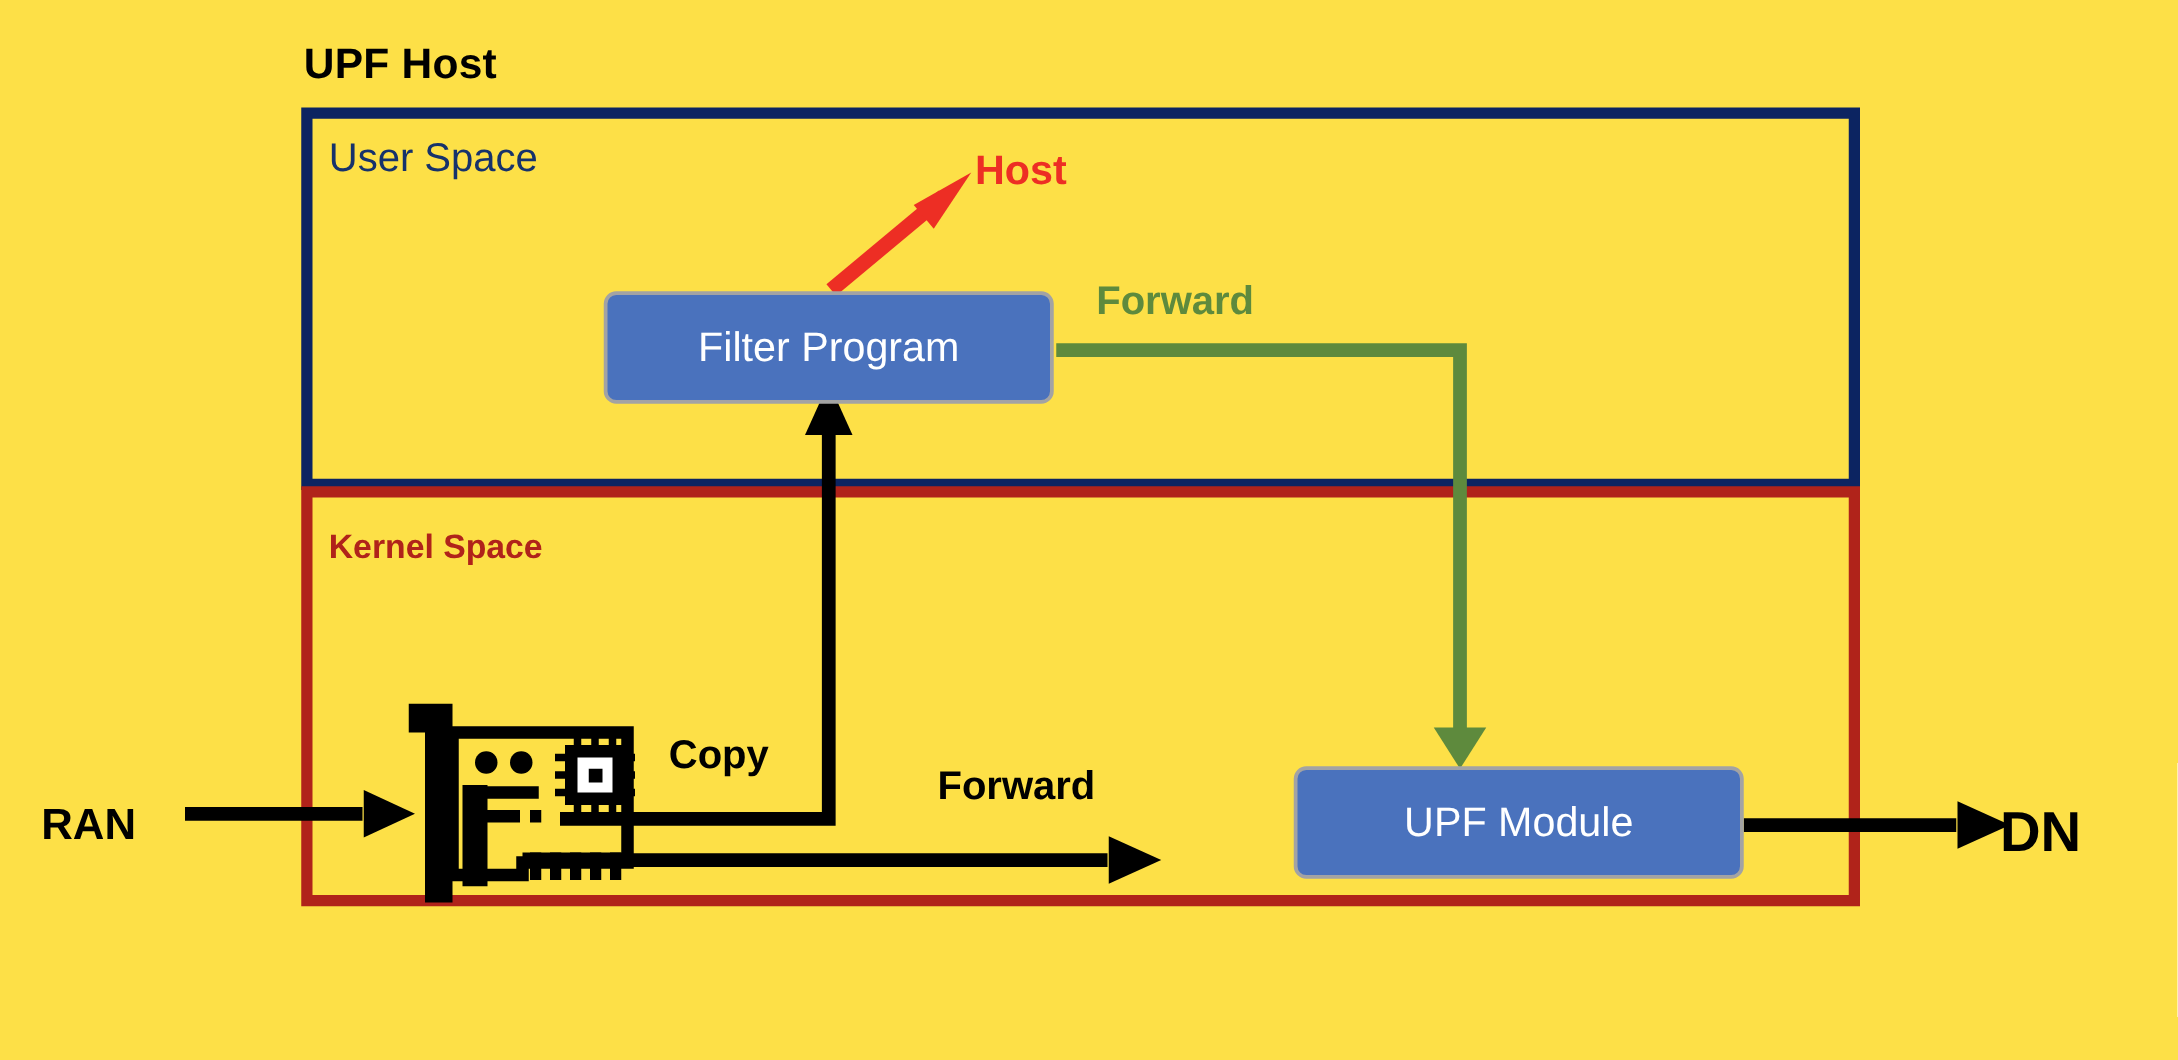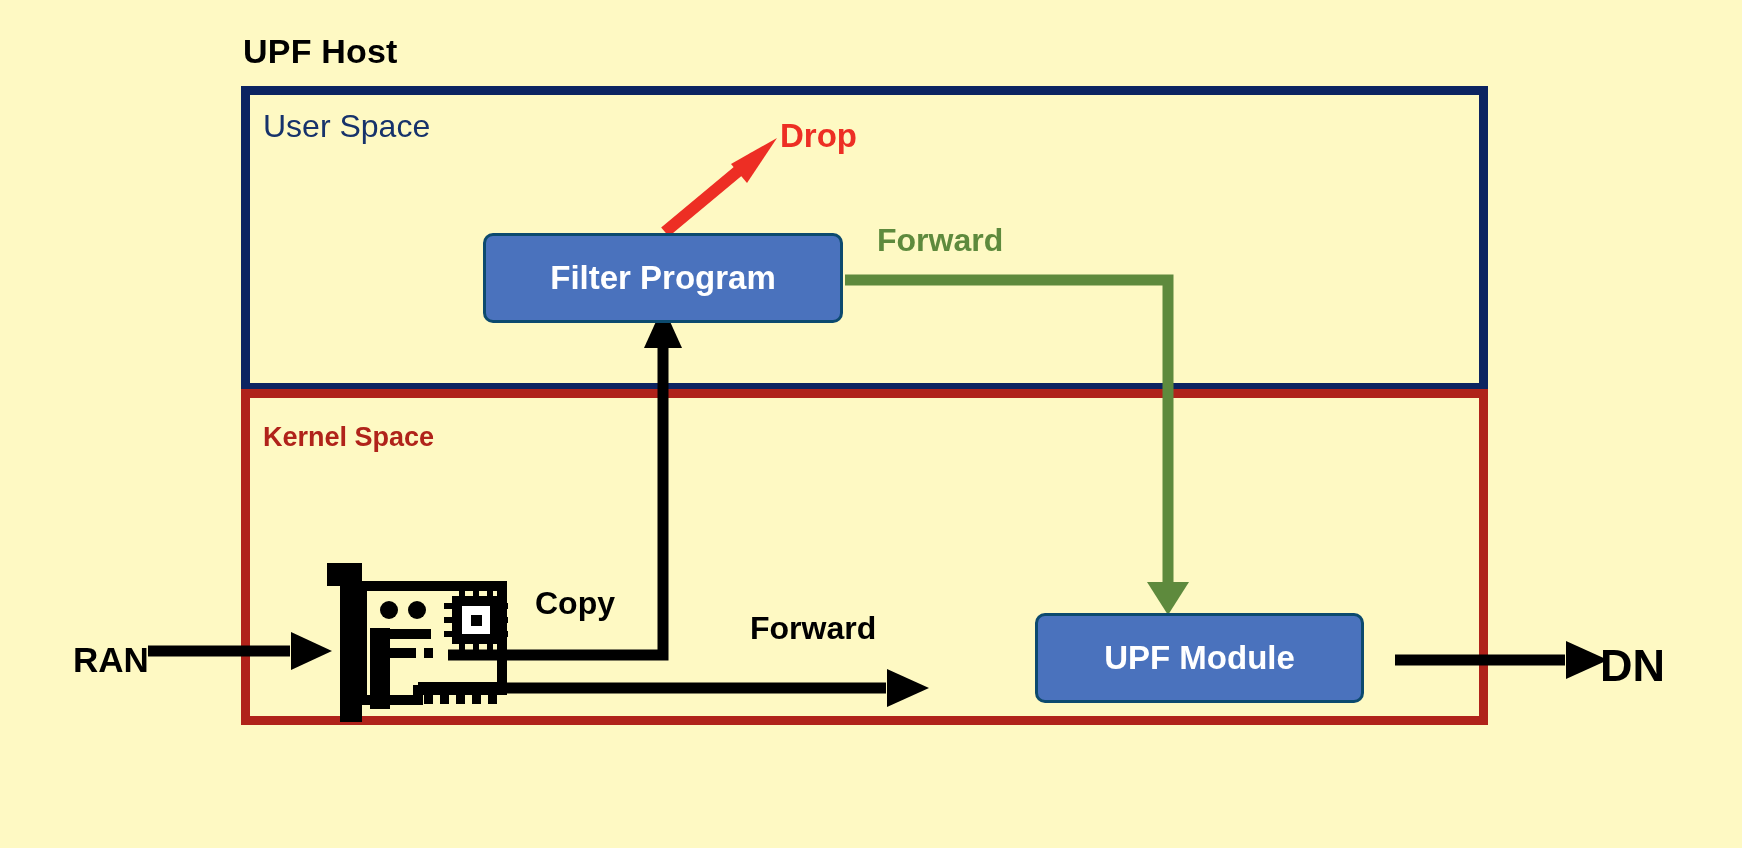--- a/index.html
+++ b/index.html
@@ -7,21 +7,21 @@
     padding: 0;
     background: #ffffff;
   }
   body {
     font-family: "Liberation Sans", sans-serif;
   }
   #canvas {
     position: relative;
     width: 1742px;
     height: 848px;
-    background: #fef9c3;
+    background: #fde047;
     overflow: hidden;
   }
   .abs { position: absolute; }
 
   
   #userspace-box {
     left: 241px;
     top: 86px;
     width: 1247px;
     height: 306px;
@@ -62,40 +62,40 @@
     top: 422px;
     font-size: 27px;
     font-weight: bold;
     color: #B0231A;
     white-space: nowrap;
   }
 
   
   .proc-box {
     background: #4A72BD;
-    border: 3px solid #0c4a6e;
+    border: 3px solid #a3a3a3;
     border-radius: 10px;
     color: #FFFFFF;
     display: flex;
     align-items: center;
     justify-content: center;
     font-size: 33px;
-    font-weight: bold;
+    font-weight: normal;
     box-sizing: border-box;
   }
   #filter-program-box {
     left: 483px;
     top: 233px;
     width: 360px;
     height: 90px;
   }
   #upf-module-box {
     left: 1035px;
     top: 613px;
-    width: 329px;
+    width: 360px;
     height: 90px;
   }
 
   
   .lbl {
     font-weight: bold;
     white-space: nowrap;
   }
   #drop-label {
     left: 780px;
@@ -120,21 +120,20 @@
     left: 750px;
     top: 610px;
     font-size: 32px;
     color: #000000;
   }
   #ran-label {
     left: 33px;
     top: 640px;
     font-size: 35px;
     color: #000000;
-    margin-left: 40px;
   }
   #dn-label {
     left: 1600px;
     top: 640px;
     font-size: 45px;
     color: #000000;
   }
 
   
   #edge-layer, #nic-layer {
@@ -244,21 +243,21 @@
   </svg>
 
   <div class="abs proc-box" id="filter-program-box">
     <span>Filter Program</span>
   </div>
 
   <div class="abs proc-box" id="upf-module-box">
     <span>UPF Module</span>
   </div>
 
-  <div class="abs lbl" id="drop-label">Drop</div>
+  <div class="abs lbl" id="drop-label">Host</div>
 
   <div class="abs lbl" id="forward-label-user">Forward</div>
 
   <div class="abs lbl" id="copy-label">Copy</div>
 
   <div class="abs lbl" id="forward-label-kernel">Forward</div>
 
   <div class="abs lbl" id="ran-label">RAN</div>
 
   <div class="abs lbl" id="dn-label">DN</div>

